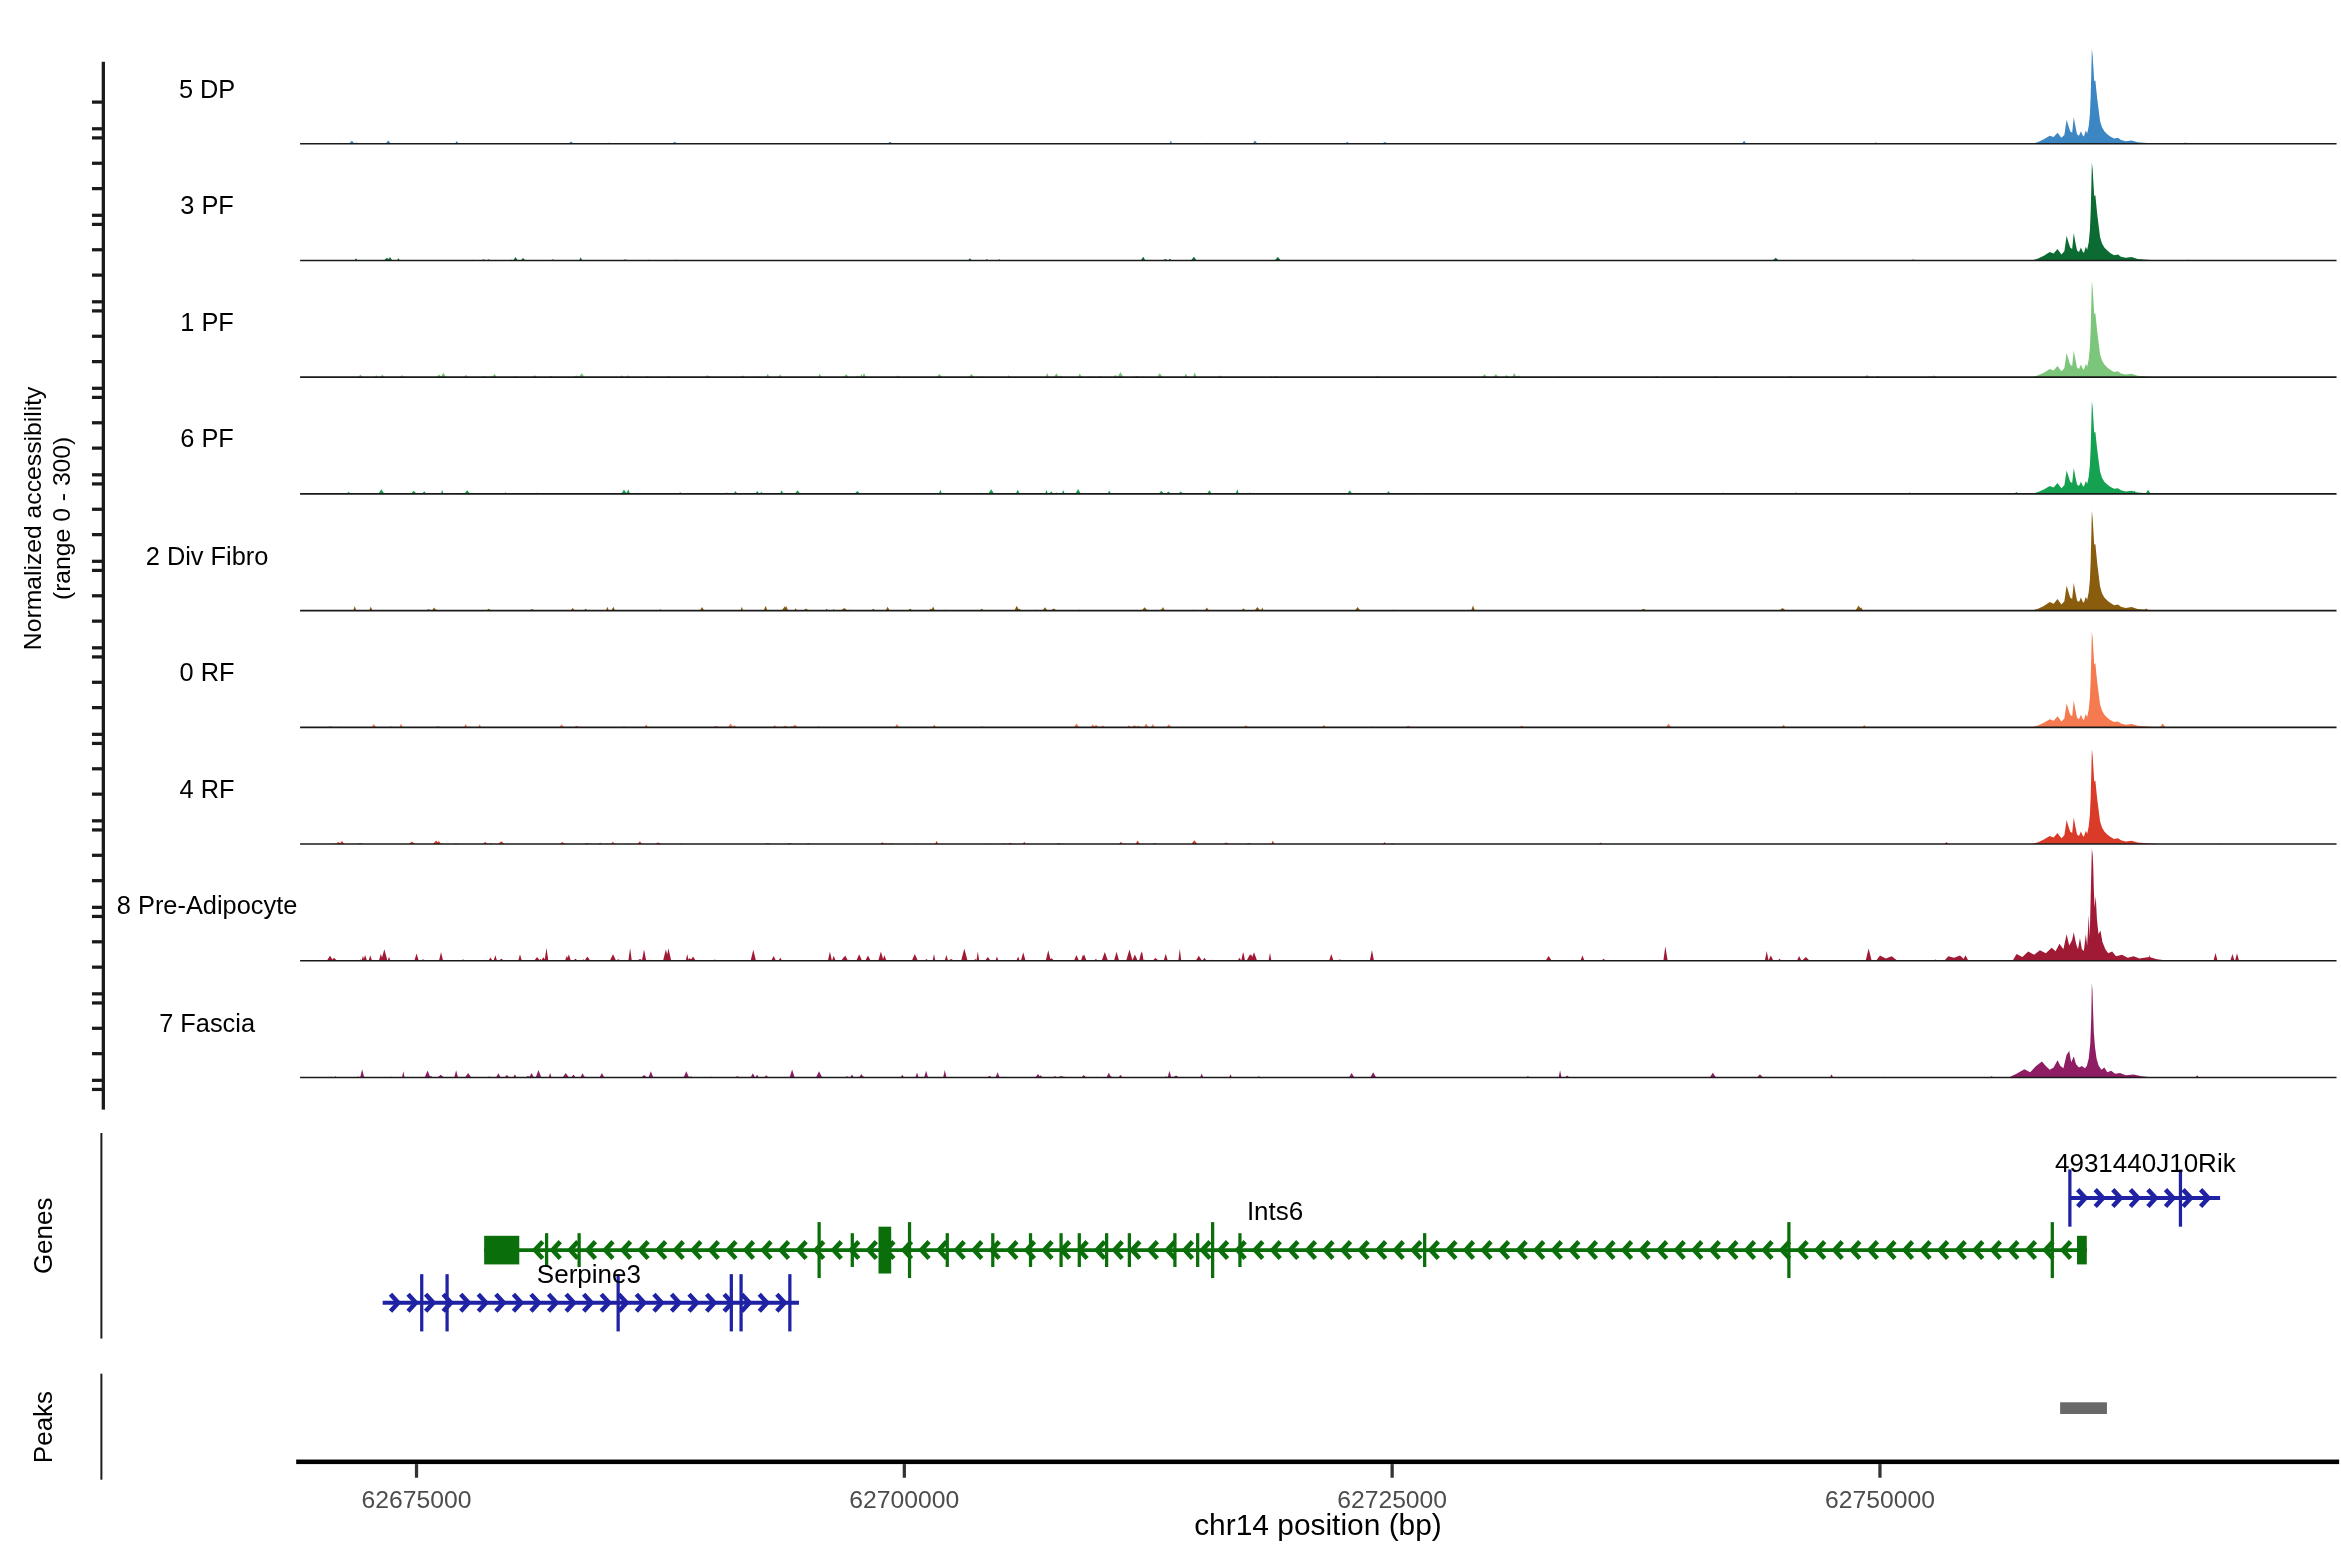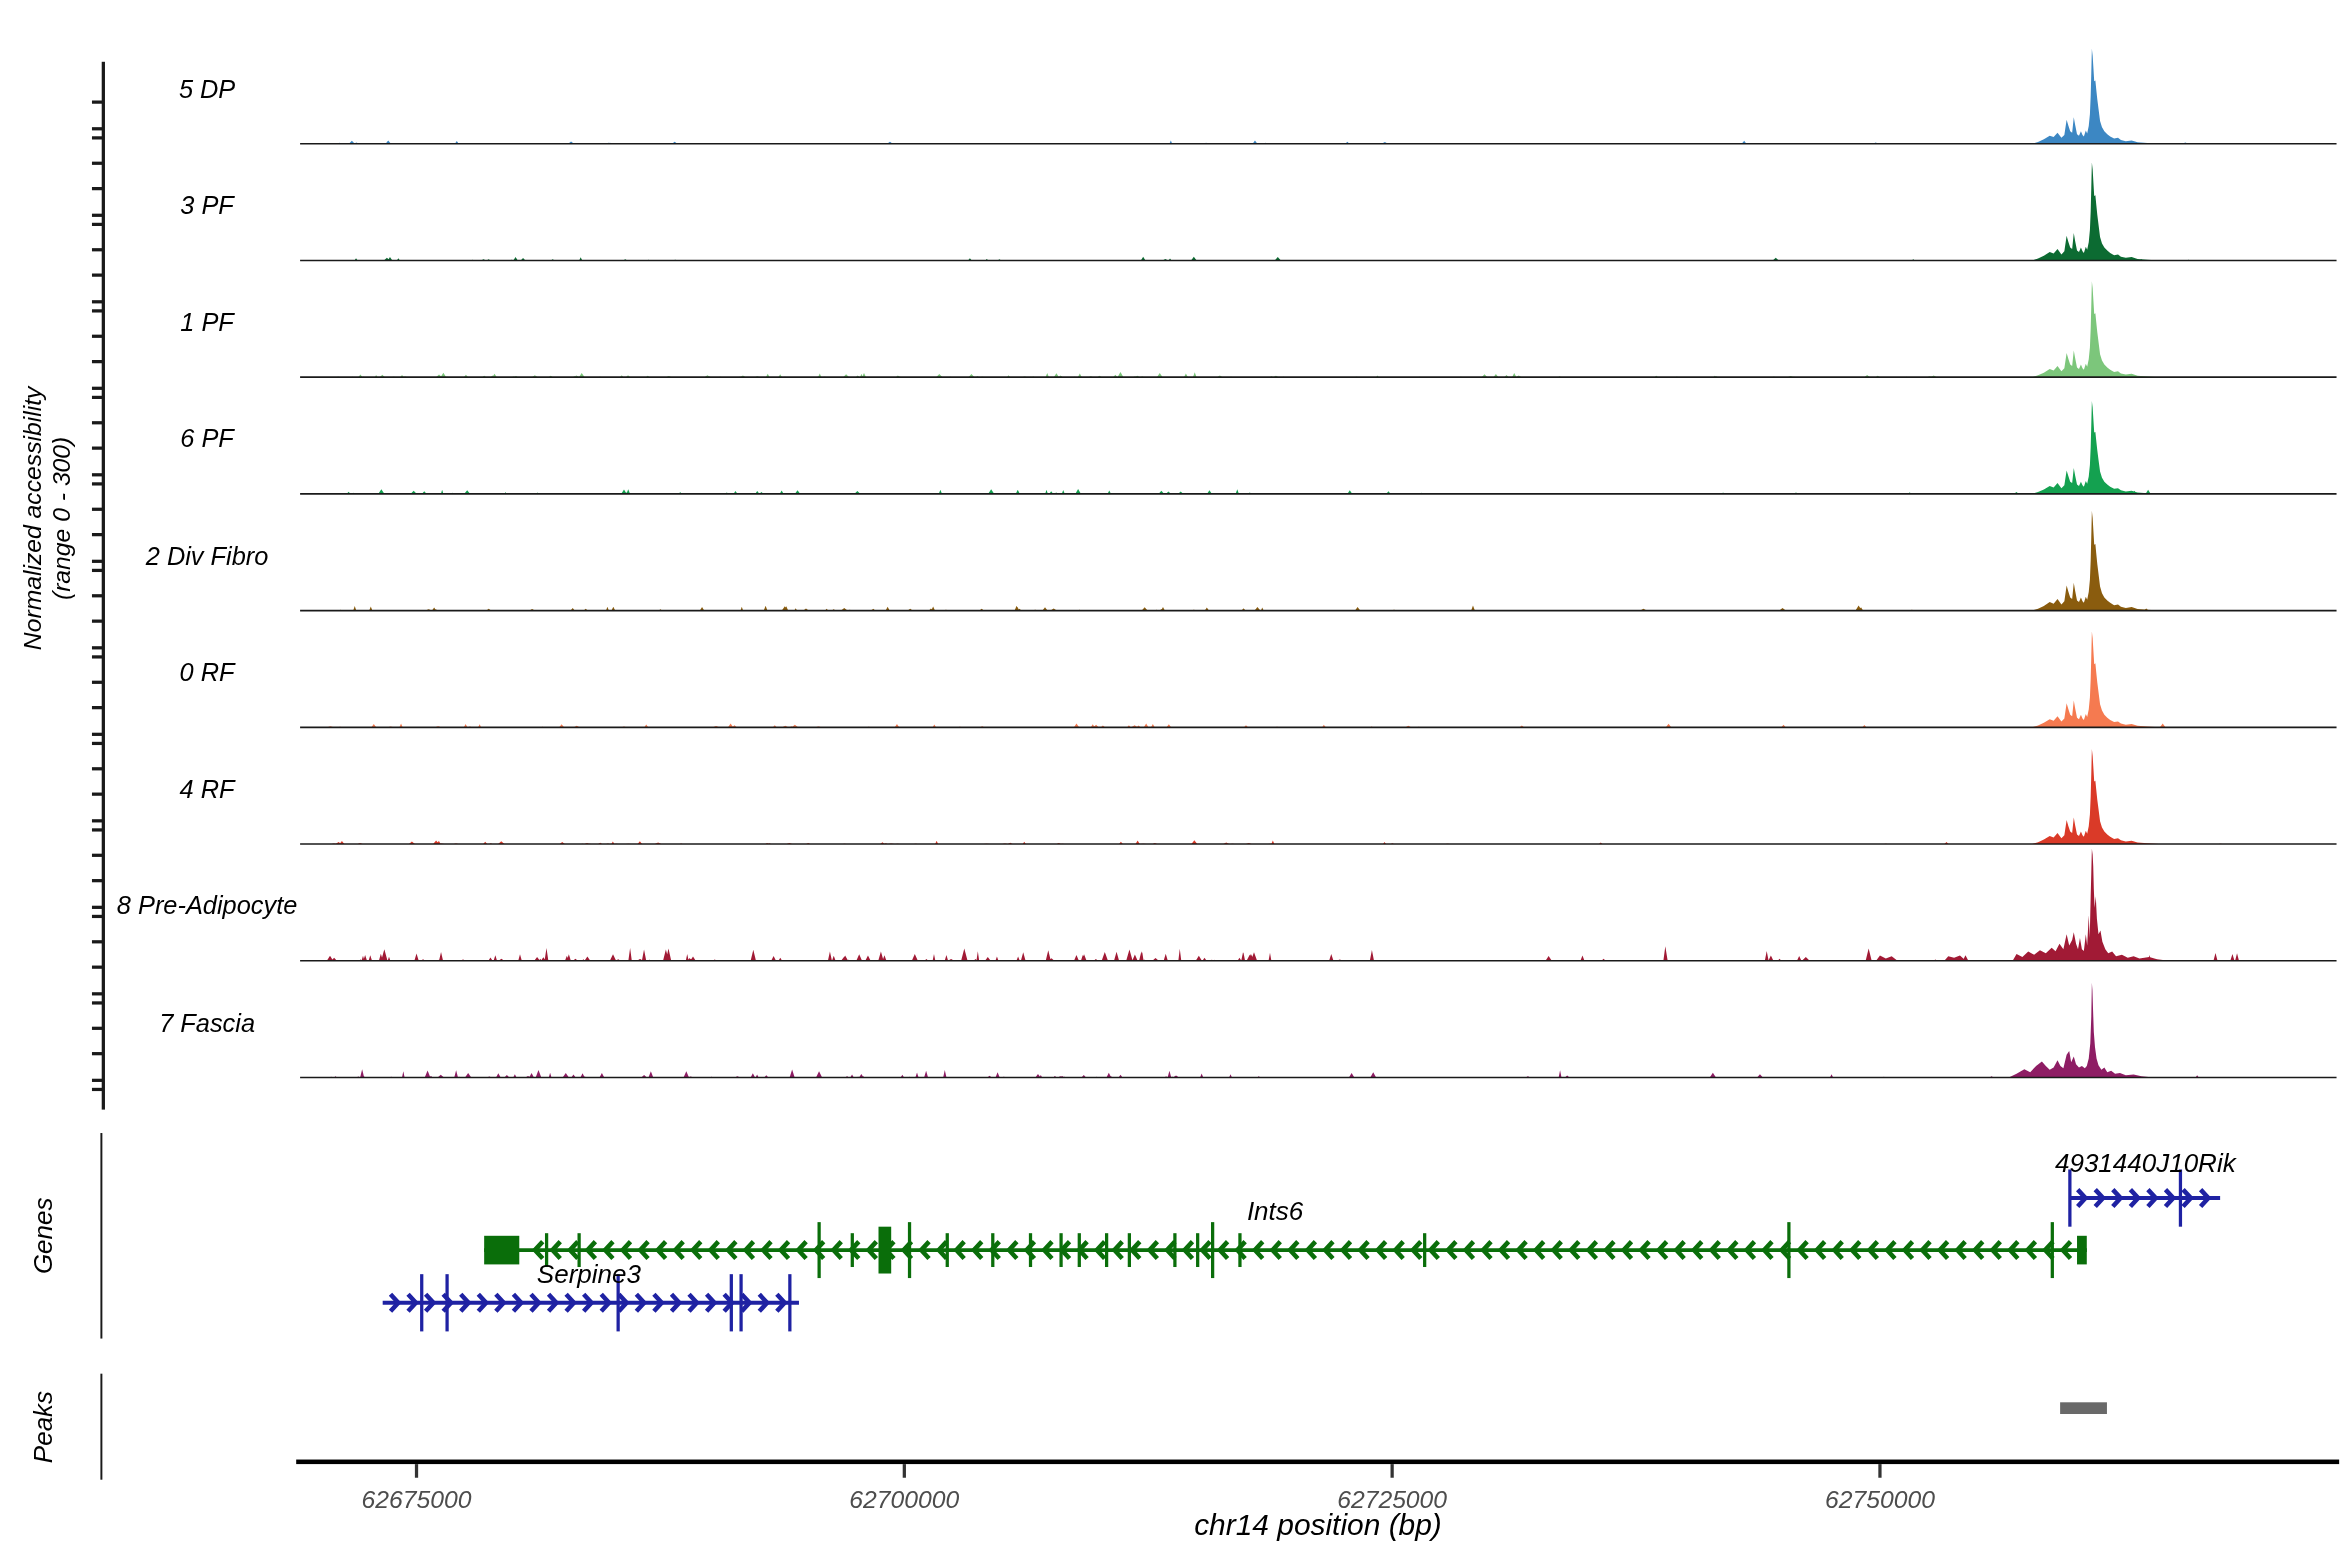--- a/index.html
+++ b/index.html
@@ -1,16 +1,16 @@
 <!DOCTYPE html>
 <html style="font-size:10.4px"><head>
 <meta charset="utf-8">
 <style>
   html,body{margin:0;padding:0;background:#ffffff;}
-  #stage{position:relative;width:2342px;height:1561px;background:#ffffff;overflow:hidden;font-style:italic;}
+  #stage{position:relative;width:2342px;height:1561px;background:#ffffff;overflow:hidden;}
   svg{display:block;font-family:"Liberation Sans","DejaVu Sans",sans-serif;}
   text{font-family:"Liberation Sans","DejaVu Sans",sans-serif;}
   .track-label{font-size:39px;fill:#000000;}
   .ytitle{font-size:38px;fill:#000000;}
   .section-label{font-size:40px;fill:#000000;}
   .tick-label{font-size:38px;fill:#4d4d4d;}
   .axis-title{font-size:46px;fill:#000000;}
   .gene-label{font-size:40px;fill:#000000;}
 </style>
 </head>

